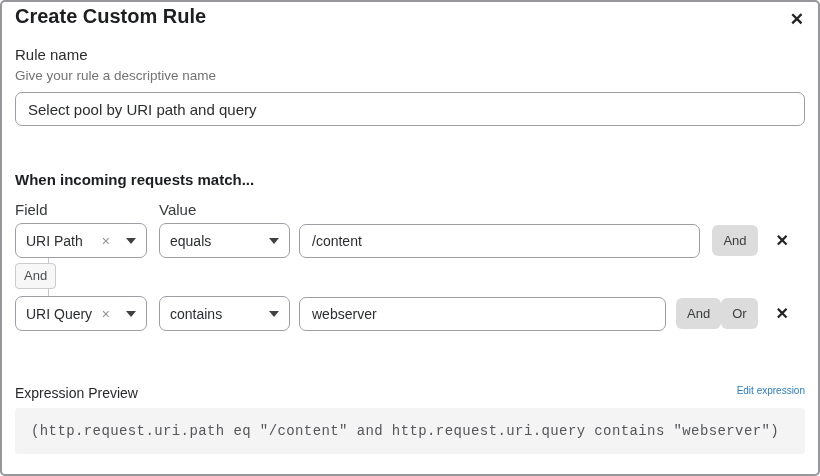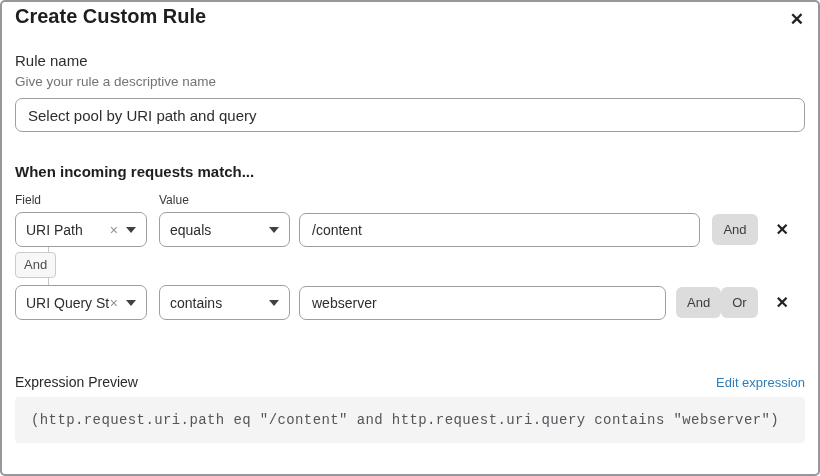--- a/index.html
+++ b/index.html
@@ -22,42 +22,42 @@
   
   .modal-header { padding-top: 2px; }
   .modal-title { font-size: 20px; font-weight: bold; color: #1d1e20; line-height: 24px; }
   .close-btn {
     position: absolute; top: 6px; right: 10px;
     background: none; border: none; cursor: pointer;
     font-size: 17px; font-weight: 700; color: #222; line-height: 20px;
     padding: 2px 4px;
   }
   
-  .rule-name-label { margin-top: 24px; font-size: 15px; color: #2b2d2f; }
+  .rule-name-label { margin-top: 18px; font-size: 15px; color: #2b2d2f; }
   .rule-name-helper { margin-top: 5px; font-size: 13.5px; color: #737373; }
   .text-input {
     display: block; width: 100%; height: 31px;
     border: 1px solid #9b9fa3; border-radius: 7px;
     padding: 16px 12px; font-size: 15px; color: #2b2d2f;
     font-family: "Liberation Sans", sans-serif;
     background: #fff; outline: none;
   }
   .rule-name-input { margin-top: 9px; }
   
-  .match-heading { margin-top: 31px; font-size: 15px; font-weight: bold; color: #1d1e20; }
-  .col-labels { display: flex; margin-top: 13px; margin-bottom: 7px; font-size: 12px; color: #36383a; }
+  .match-heading { margin-top: 45px; font-size: 15px; font-weight: bold; color: #1d1e20; }
+  .col-labels { display: flex; margin-top: 13px; margin-bottom: 7px; font-size: 15px; color: #36383a; }
   .col-label-field { width: 132px; margin-right: 12px; }
   .col-label-operator { width: 131px; margin-right: 9px; }
   .col-label-value { flex: 1; }
   .cond-row { display: flex; align-items: center; height: 31px; }
   .select-box {
     display: flex; align-items: center; height: 35px;
     border: 1px solid #9b9fa3; border-radius: 7px;
     background: #fff; padding: 0 10px; cursor: pointer;
-    font-size: 14px; color: #2b2d2f;
+    font-size: 14px; color: #2b2d2f; gap: 8px;
   }
   .select-box .select-label { flex: 1; white-space: nowrap; overflow: hidden; }
   .select-field { width: 132px; margin-right: 12px; }
   .select-operator { width: 131px; margin-right: 9px; justify-content: space-between; }
   .clear-x { font-size: 14px; color: #8f9194; margin-right: 8px; cursor: pointer; line-height: 1; }
   .caret {
     width: 0; height: 0;
     border-left: 5px solid transparent;
     border-right: 5px solid transparent;
     border-top: 6px solid #3f4145;
@@ -83,23 +83,23 @@
   .vline-top { height: 7px; }
   .vline-bottom { height: 9px; }
   .and-badge {
     display: inline-block;
     border: 1px solid #cbcbcc; border-radius: 4px;
     background: #f7f7f8; color: #4b4d4f;
     font-size: 13px; padding: 5px 8px; line-height: 14px;
     cursor: pointer;
   }
   
-  .preview-row { display: flex; align-items: center; justify-content: space-between; margin-top: 56px; gap: 44px; }
+  .preview-row { display: flex; justify-content: space-between; margin-top: 56px; gap: 44px; }
   .preview-label { font-size: 14px; color: #27292c; }
-  .edit-link { font-size: 13px; color: #2e7cb8; text-decoration: none; cursor: pointer; }
+  .edit-link { font-size: 10px; color: #2e7cb8; text-decoration: none; cursor: pointer; }
   .code-block {
     margin-top: 7px;
     background: #f4f4f5;
     border-radius: 4px;
     padding: 15px 16px;
     font-family: "Liberation Mono", "DejaVu Sans Mono", monospace;
     font-size: 14px; letter-spacing: 0.4px; color: #54565a;
     white-space: nowrap; overflow: hidden;
   }
 </style>

